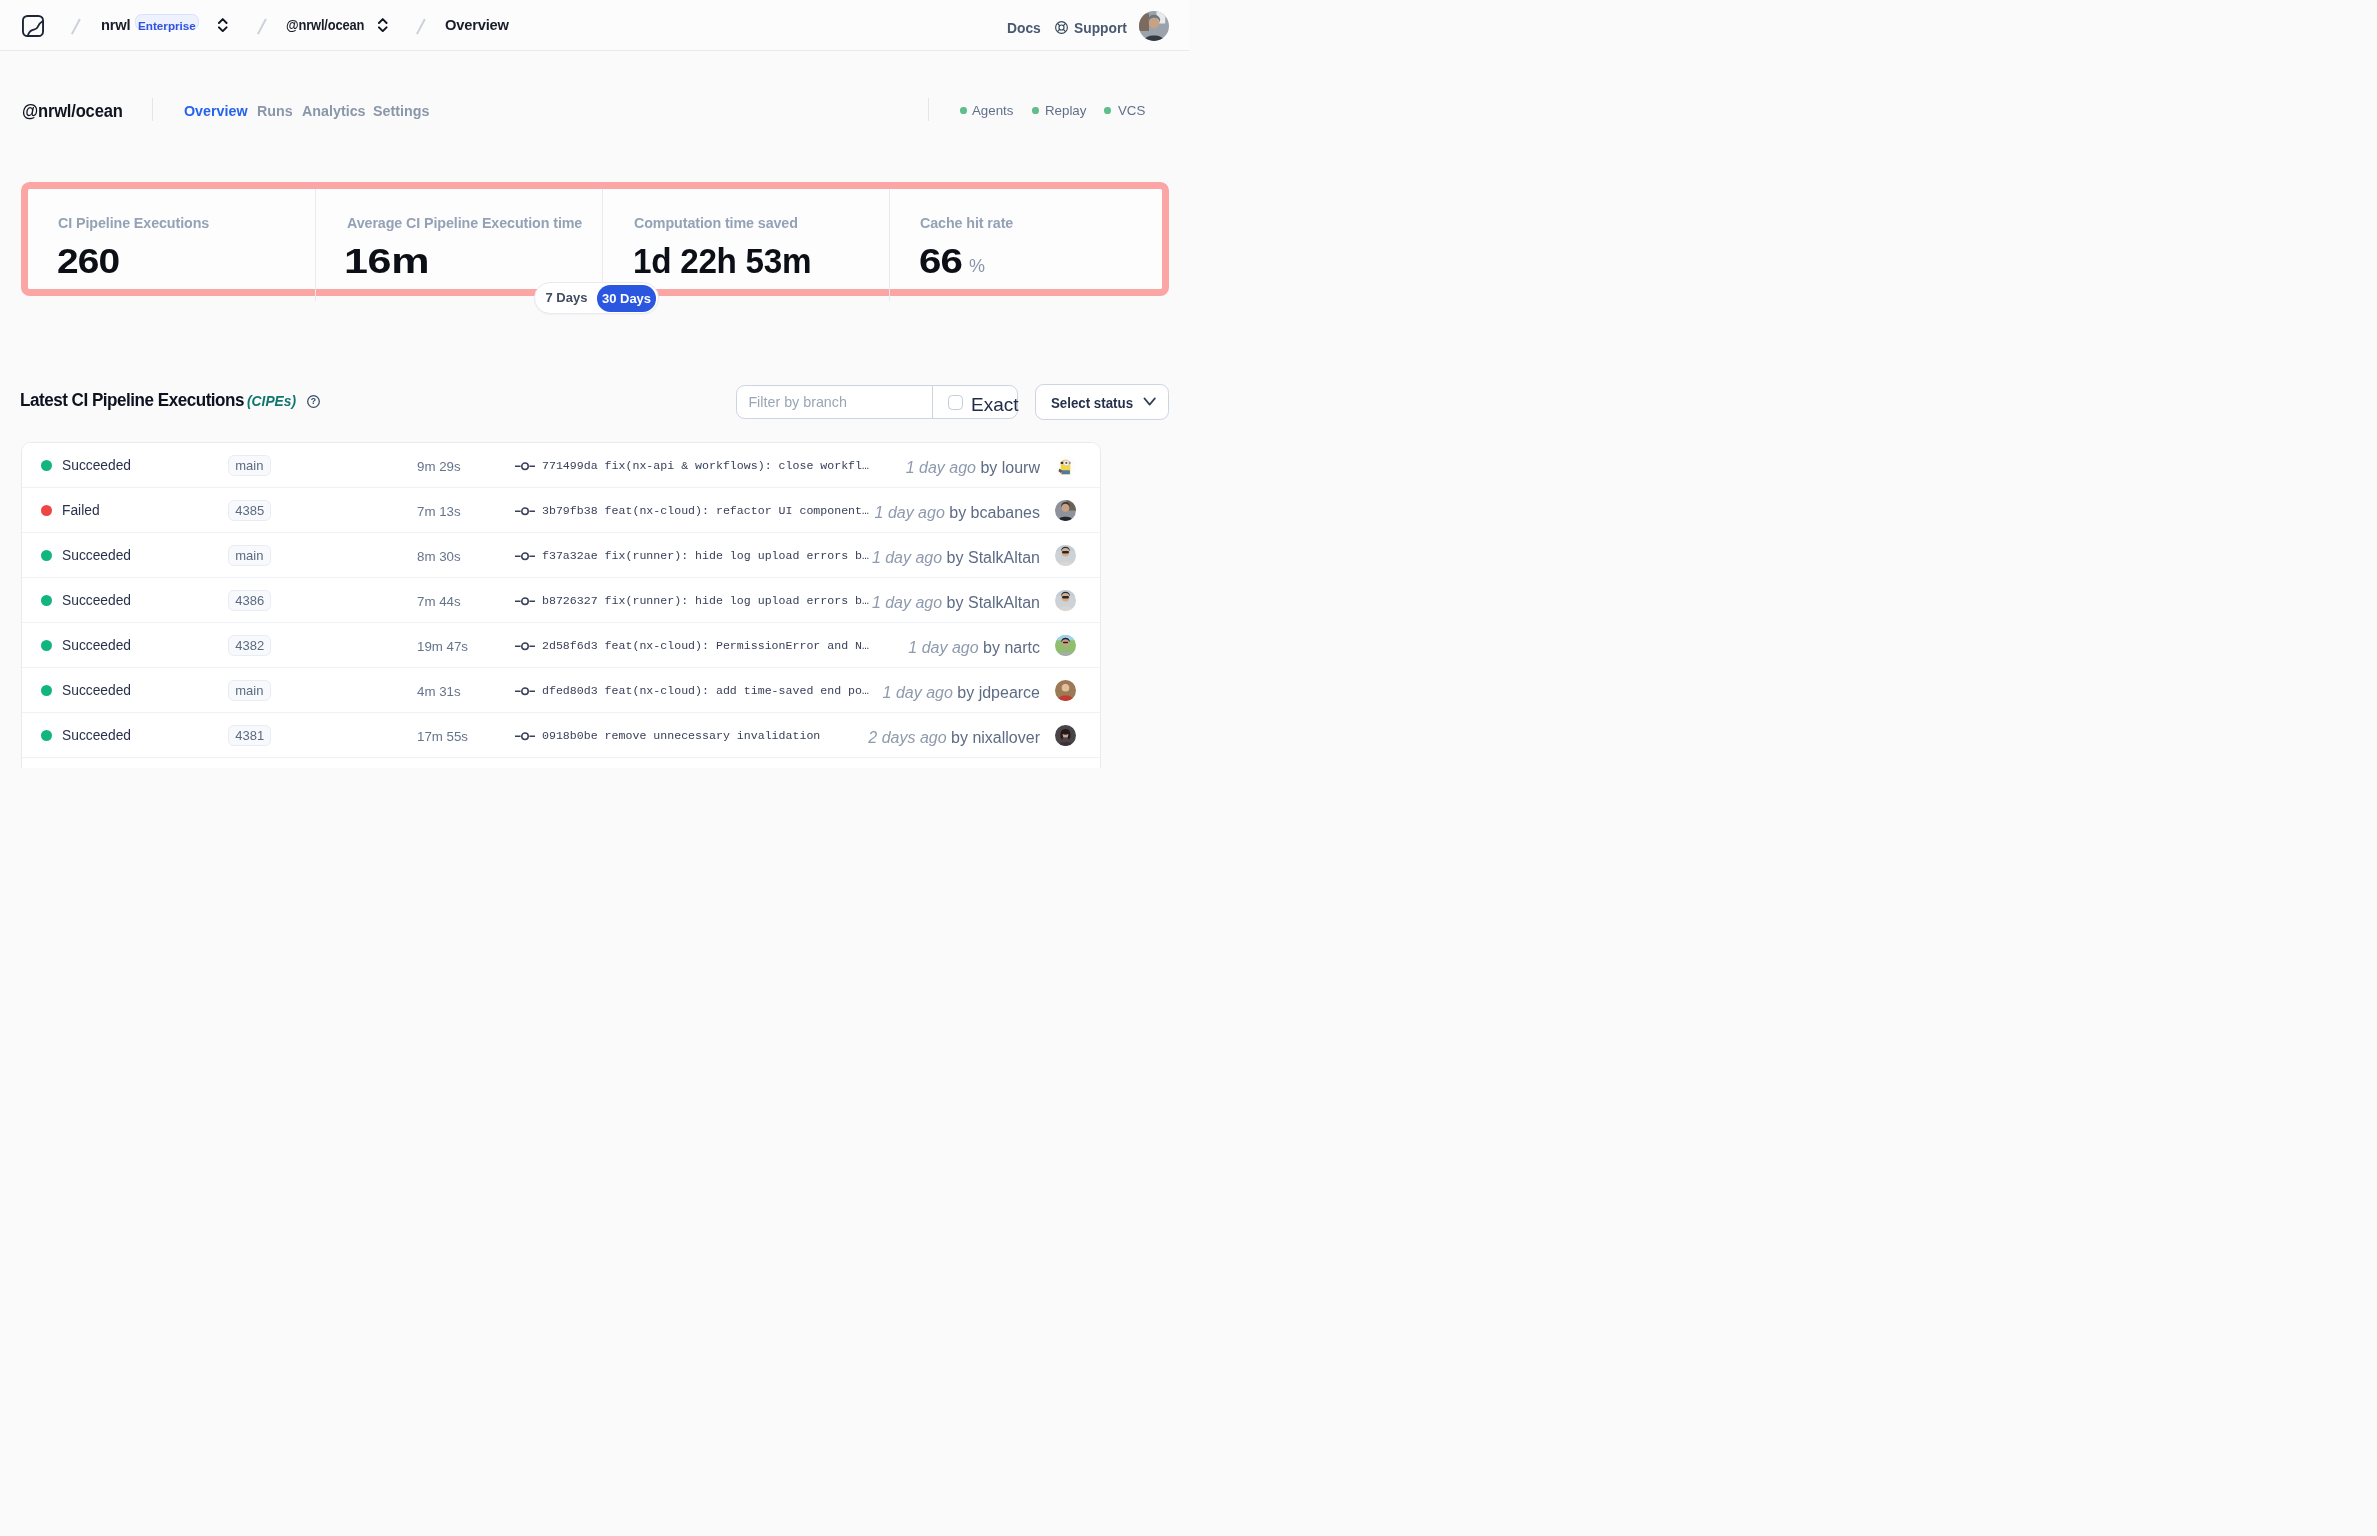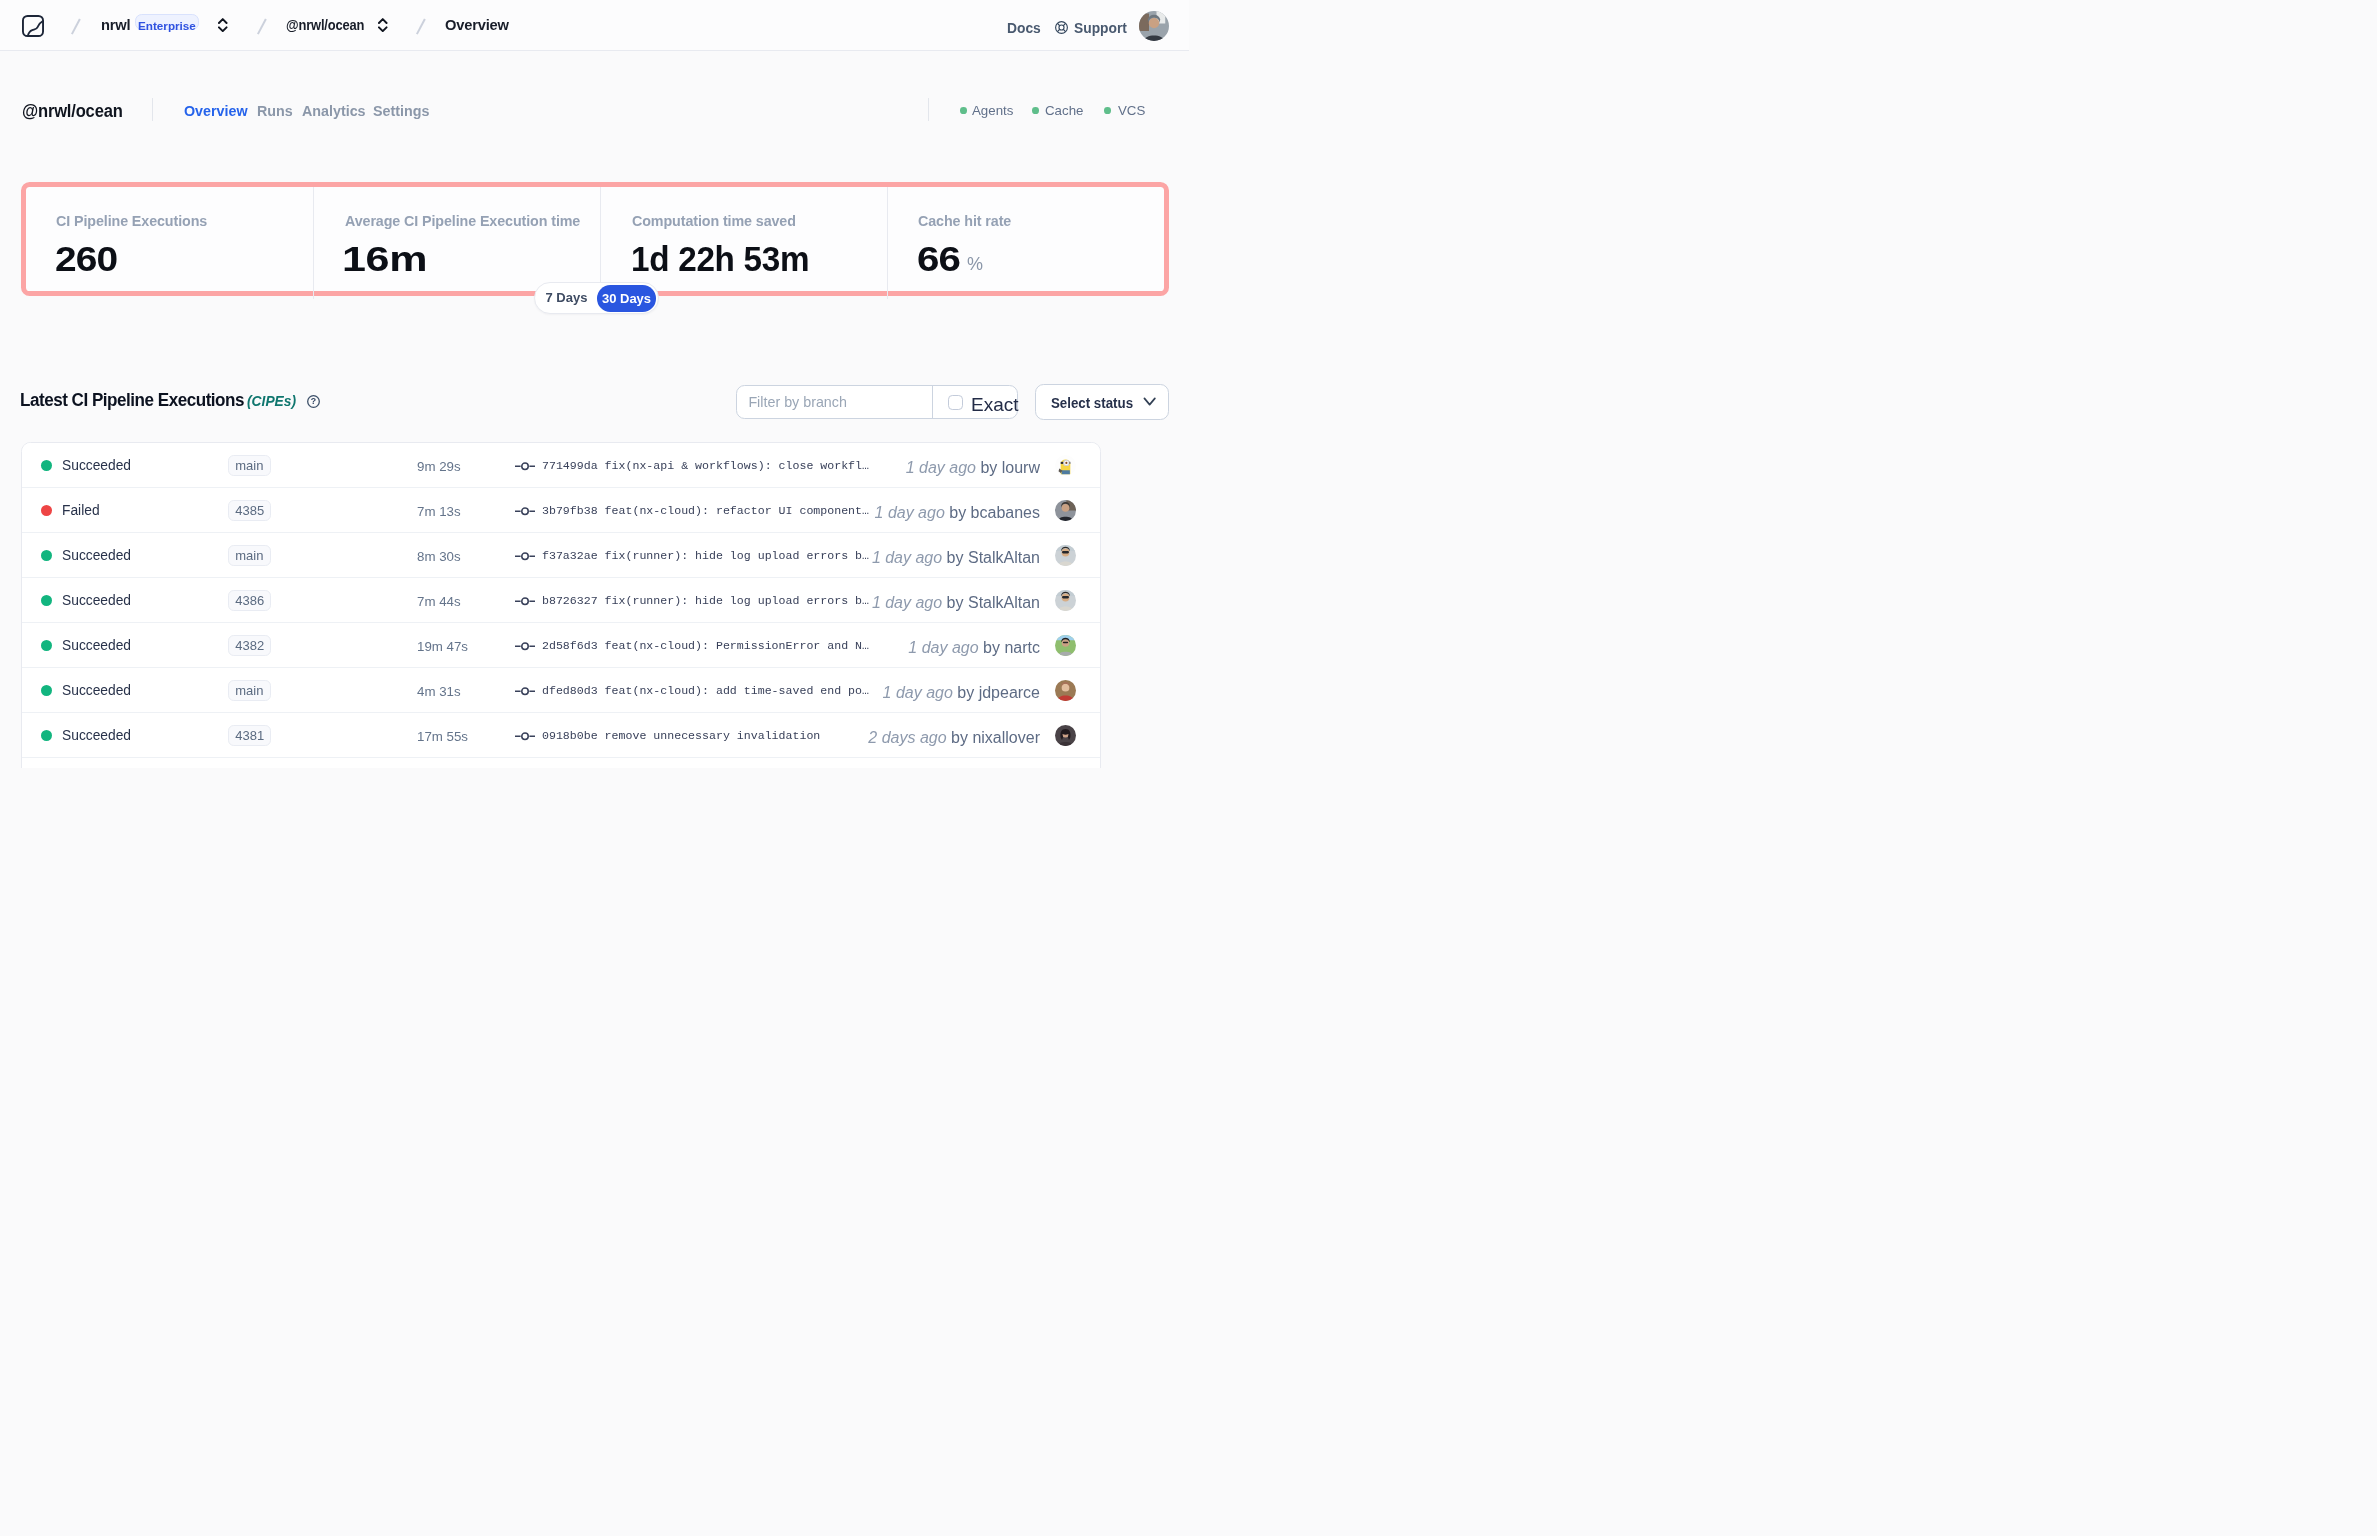--- a/index.html
+++ b/index.html
@@ -18,21 +18,21 @@
 
   
   #ph-title { left:22px; top:101px; font-size:18px; font-weight:700; color:#10151f; letter-spacing:-0.2px; transform:scaleX(0.92); transform-origin:0 0; white-space:nowrap; }
   #ph-div { left:152px; top:98px; width:1px; height:23px; background:#e3e6ec; }
   .phlink { top:103px; font-size:14.3px; font-weight:600; color:#8b97a9; white-space:nowrap; }
   #ph-div2 { left:928px; top:98px; width:1px; height:23px; background:#e3e6ec; }
   .statdot { top:107px; width:6.7px; height:6.7px; border-radius:50%; background:#5fbe8b; }
   .statlbl { top:103px; font-size:13.3px; font-weight:400; color:#61708a; }
 
   
-  #stats { left:21px; top:182px; width:1148px; height:114px; background:#fdfdfe; border:5px solid #fca5a5; border-radius:8.6px; }
+  #stats { left:21px; top:182px; width:1148px; height:114px; background:#fdfdfe; border:7px solid #fca5a5; border-radius:8.6px; }
   .scol { position:absolute; top:0; height:112px; white-space:nowrap; }
   .scol .lbl { position:absolute; left:0; top:27px; font-size:14.3px; font-weight:600; color:#95a1b4; letter-spacing:-0.1px; line-height:1; white-space:nowrap; }
   .scol .num { position:absolute; left:-1px; top:54px; font-size:35px; font-weight:700; color:#0c0f16; letter-spacing:-0.8px; line-height:1; white-space:nowrap; }
   .sdiv { position:absolute; top:0; width:1px; height:112px; background:#e8eaf0; }
   #toggle { left:534px; top:282px; width:125px; height:32px; background:#fff; border:1px solid #e8eaf0; border-radius:16px; box-shadow:0 1px 1.9px rgba(16,24,40,.04); }
   #t7 { position:absolute; left:0; top:0; width:63px; height:30px; line-height:30px; text-align:center; font-size:13px; font-weight:700; color:#3f4c63; }
   #t30 { position:absolute; left:62px; top:2px; width:59px; height:27px; line-height:27px; text-align:center; font-size:13px; font-weight:700; color:#fff; background:#2a56e0; border-radius:13.3px; }
 
   
   #lat-title { left:20px; top:392px; font-size:17.6px; font-weight:700; color:#0c1220; letter-spacing:-0.5px; line-height:1; transform:scaleX(0.97); transform-origin:0 0; white-space:nowrap; }
@@ -107,21 +107,21 @@
 <span class="abs" id="ph-title">@nrwl/ocean</span>
 <span class="abs" id="ph-div"></span>
 <span class="abs phlink" style="left:184px;color:#2563eb">Overview</span>
 <span class="abs phlink" style="left:257px">Runs</span>
 <span class="abs phlink" style="left:302px">Analytics</span>
 <span class="abs phlink" style="left:373px">Settings</span>
 <span class="abs" id="ph-div2"></span>
 <span class="abs statdot" style="left:960px"></span>
 <span class="abs statlbl" style="left:972px">Agents</span>
 <span class="abs statdot" style="left:1032px"></span>
-<span class="abs statlbl" style="left:1045px">Cache</span>
+<span class="abs statlbl" style="left:1045px">Replay</span>
 <span class="abs statdot" style="left:1104px"></span>
 <span class="abs statlbl" style="left:1118px">VCS</span>
 
 <div class="abs" id="stats">
   <div class="scol" style="left:30px">
     <span class="lbl">CI Pipeline Executions</span>
     <span class="num" style="transform:scaleX(1.11);transform-origin:0 0">260</span>
   </div>
   <div class="sdiv" style="left:287px"></div>
   <div class="scol" style="left:319px">

